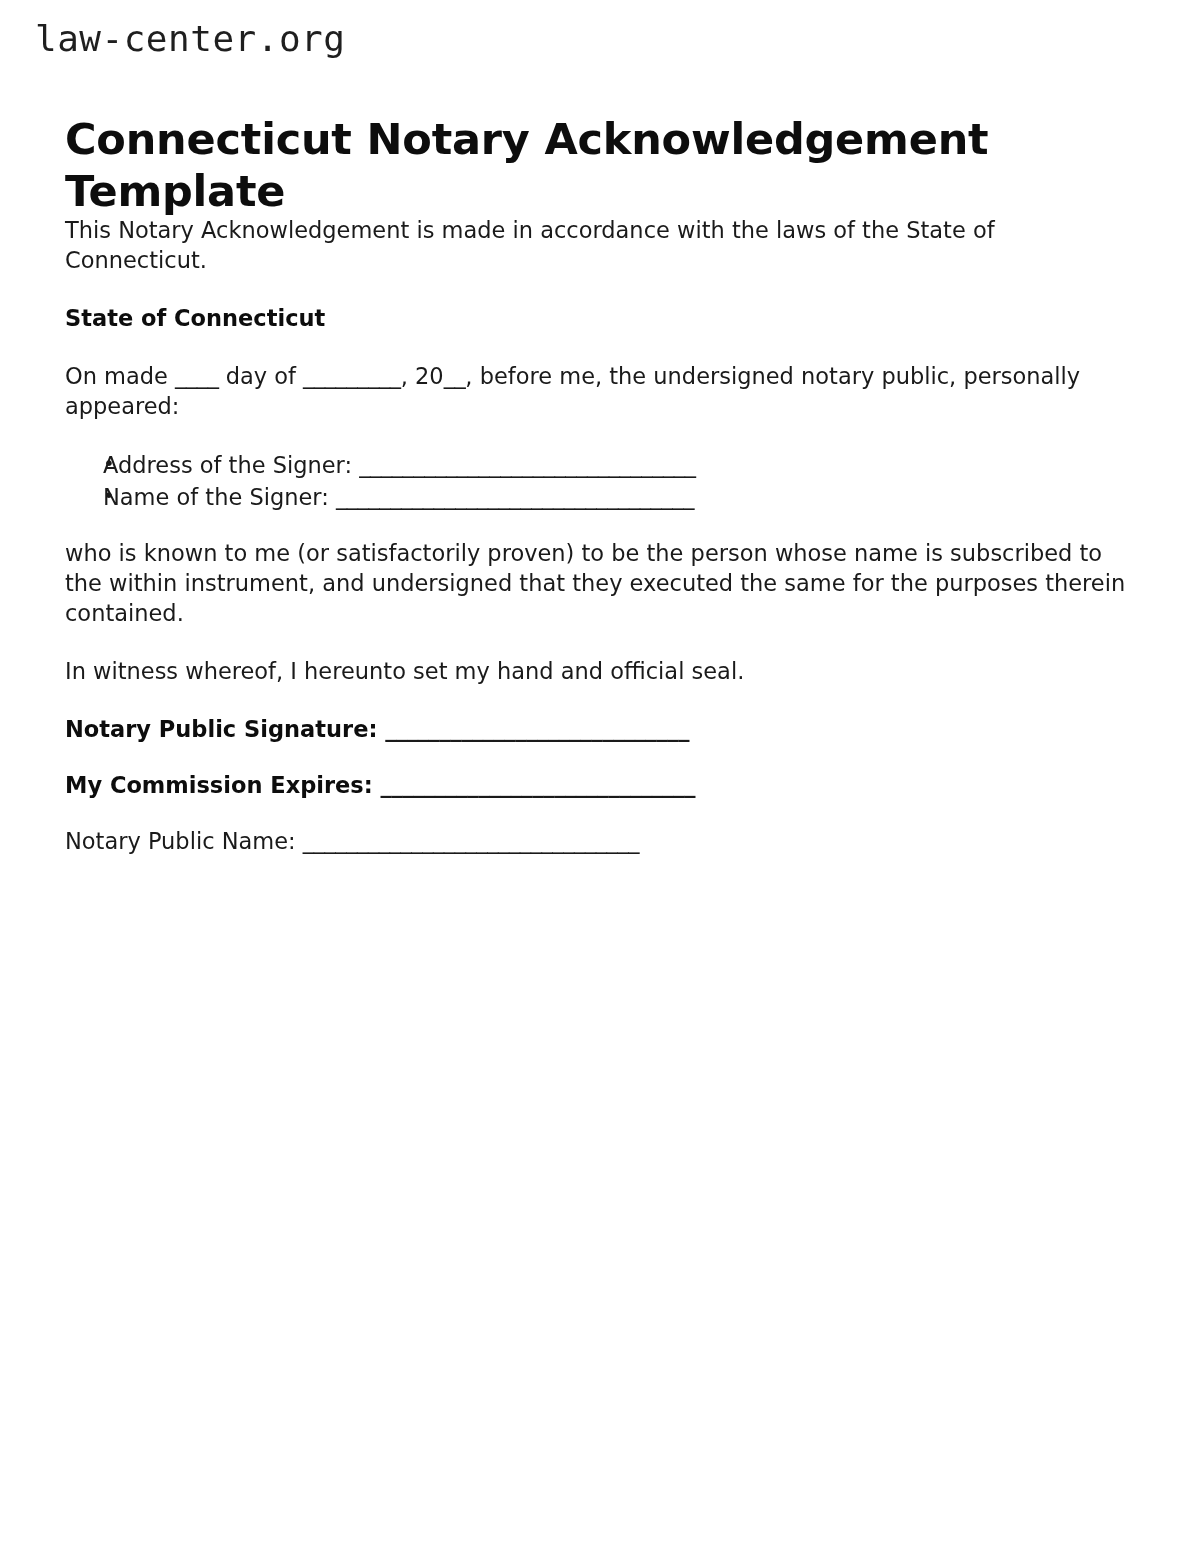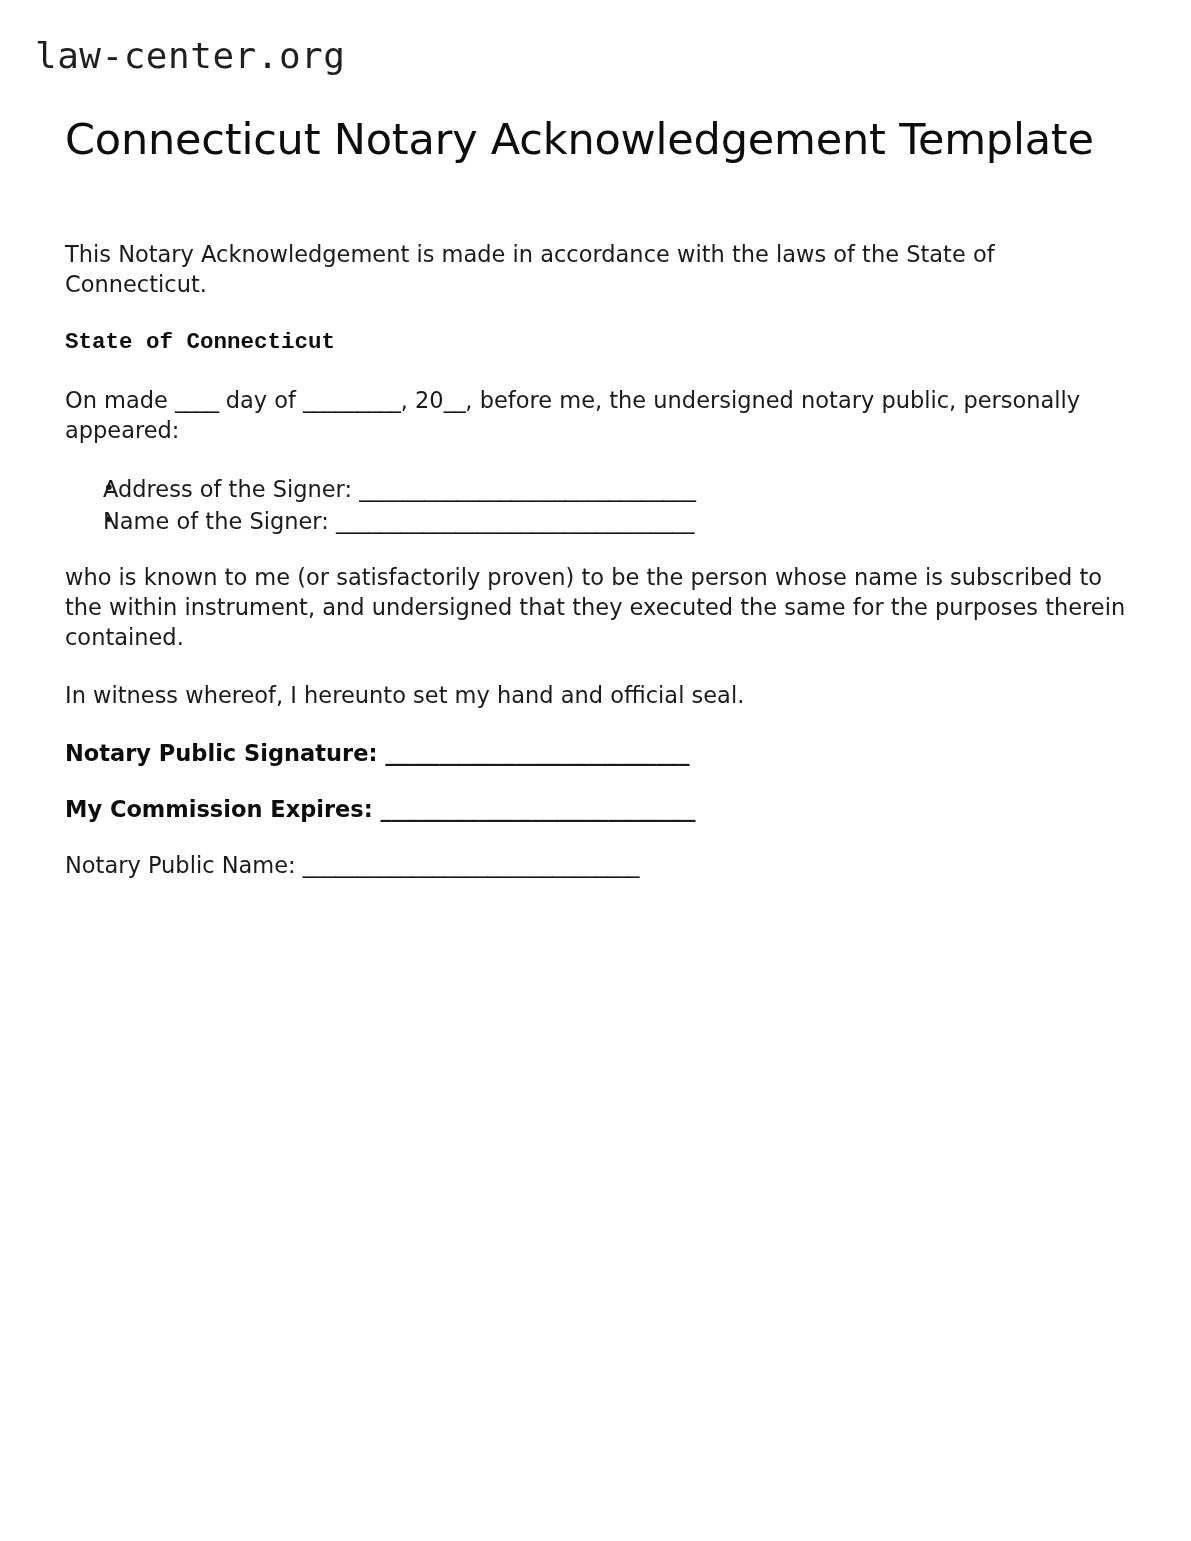--- a/index.html
+++ b/index.html
@@ -19,64 +19,63 @@
   .page {
     position: absolute;
     inset: 0;
     background: #ffffff;
   }
 
   
   .site-logo {
     position: absolute;
     left: 35px;
-    top: 38px;
+    top: 21px;
     font-family: "DejaVu Sans Mono", monospace;
     font-size: 36px;
     font-weight: 400;
     letter-spacing: 0.5px;
     color: #1f1f1f;
     line-height: 1;
     white-space: nowrap;
   }
 
   .doc-title {
     position: absolute;
     left: 65px;
     top: 84px;
     width: 1030px;
     font-size: 43px;
-    font-weight: 400;
+    font-weight: 700;
     line-height: 1.22;
     letter-spacing: -0.2px;
     color: #0d0d0d;
   }
 
   
   .content {
     position: absolute;
     left: 65px;
-    top: 240px;
+    top: 216px;
     width: 1062px;
   }
 
   p.para {
     margin: 0 0 28px 0;
     font-size: 22.5px;
     line-height: 1.33;
     color: #1a1a1a;
   }
 
   h2.section-head {
     margin: 0 0 28px 0;
     font-size: 22.5px;
     line-height: 1.33;
     font-weight: 700;
     color: #0d0d0d;
-    font-family: Liberation Mono, monospace;
   }
 
   ul.signer-list {
     margin: 0 0 26px 0;
     padding: 0 0 0 38px;
     list-style: none;
   }
   ul.signer-list li {
     position: relative;
     font-size: 22.5px;

